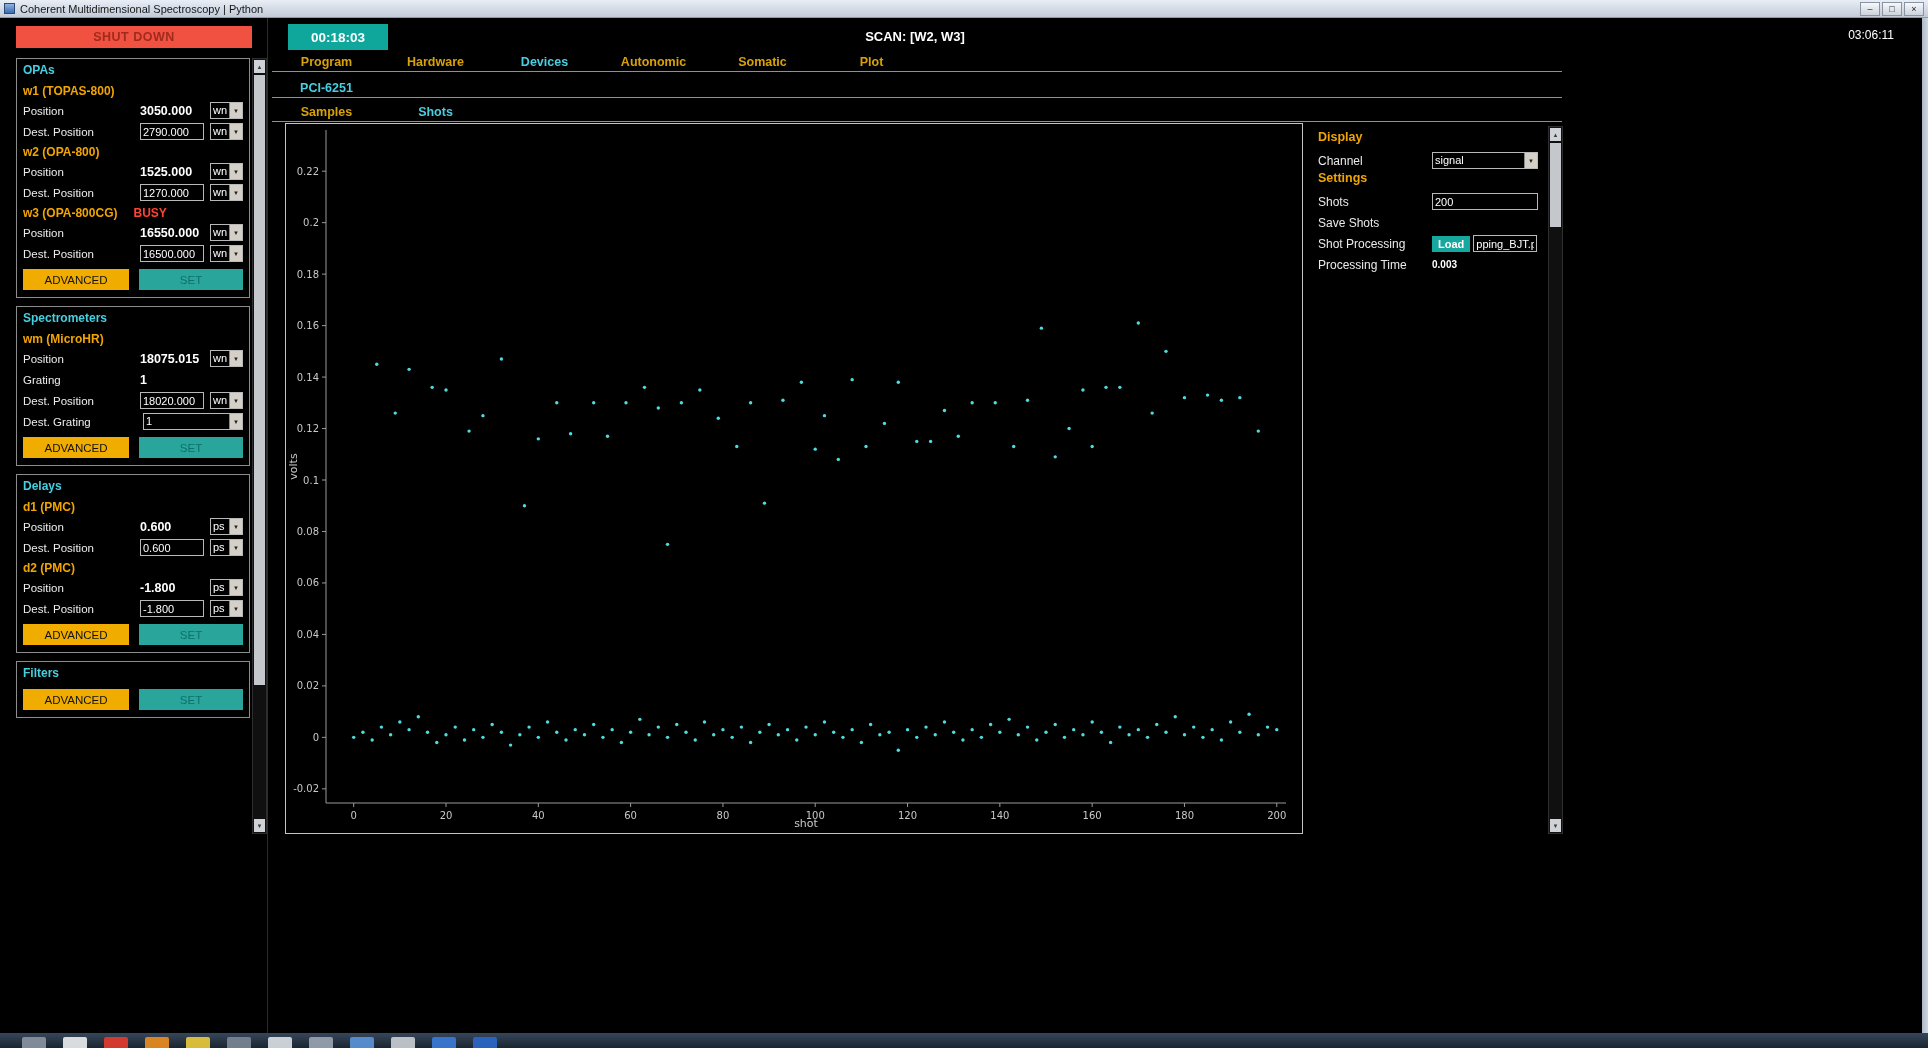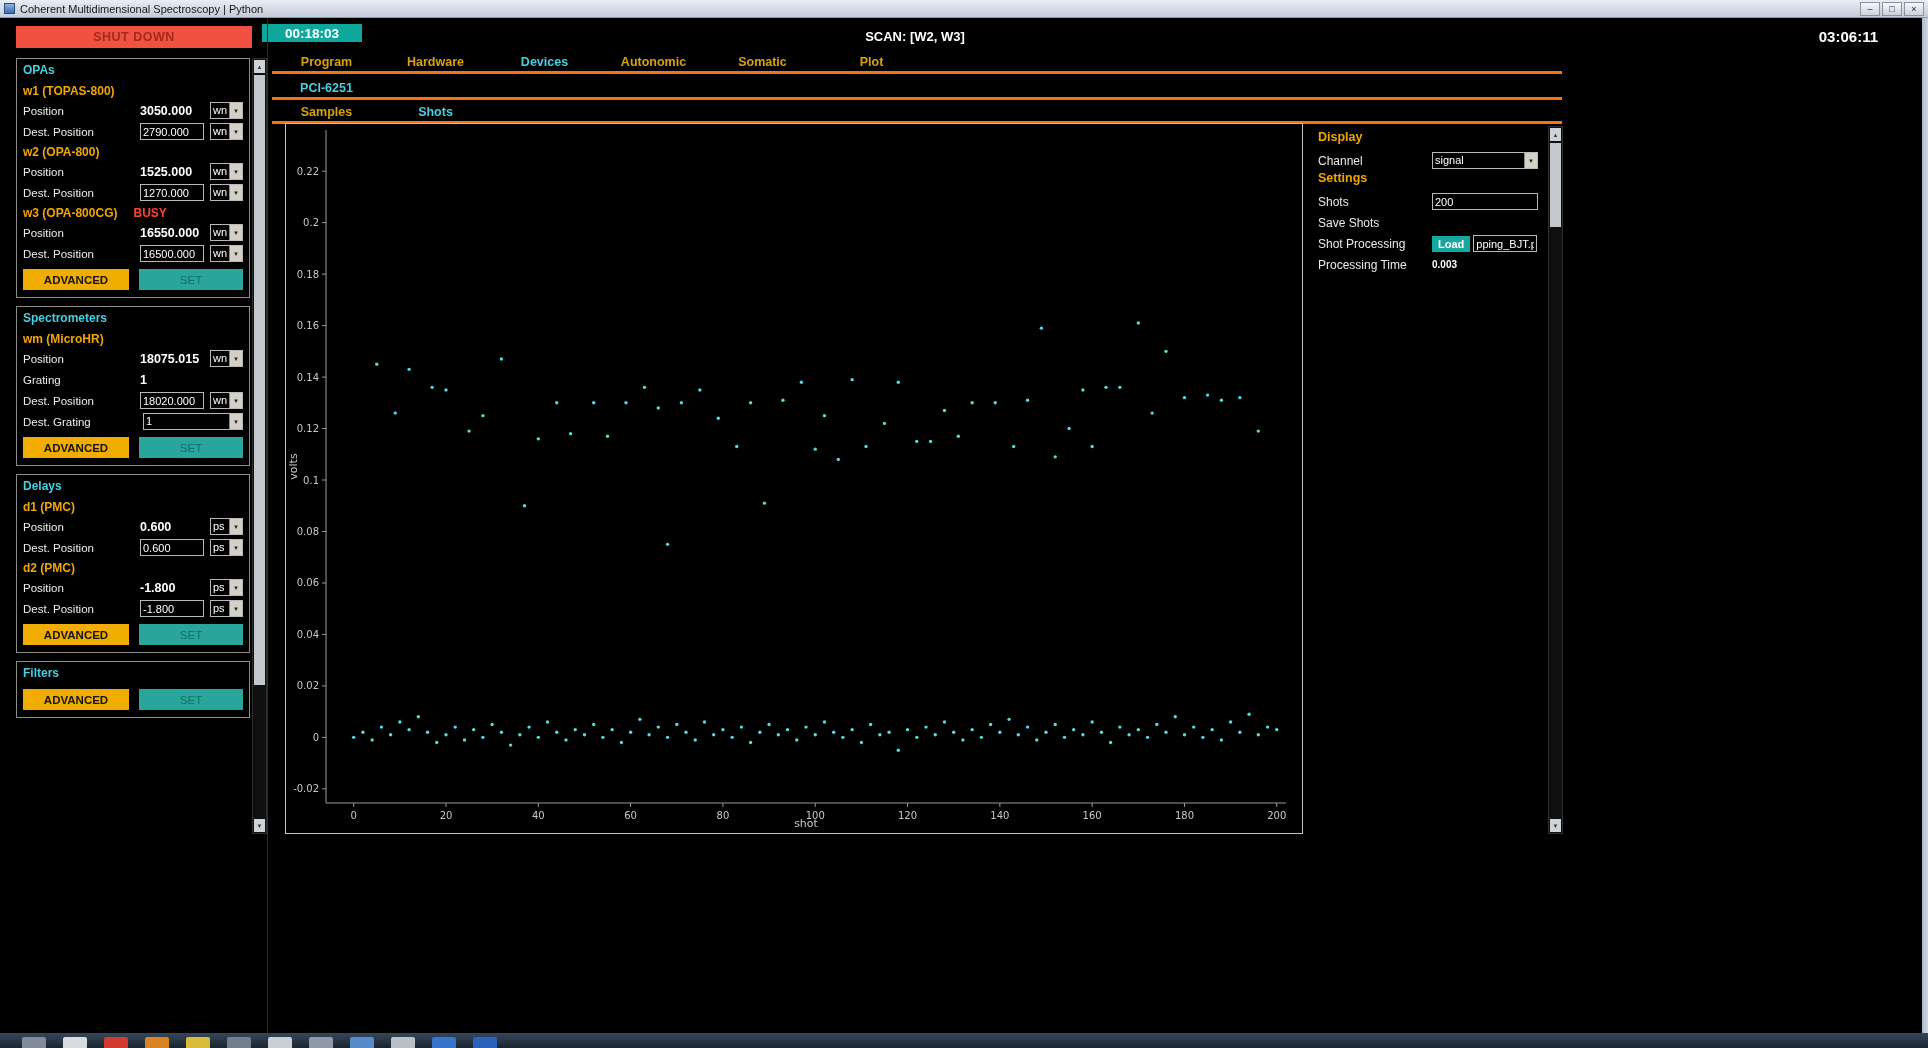--- a/index.html
+++ b/index.html
@@ -7,47 +7,47 @@
 
   
   .titlebar{position:absolute;left:0;top:0;width:1928px;height:18px;background:linear-gradient(#e9eef6,#c2cbd8);display:flex;align-items:center;gap:5px;padding:0 4px;color:#161616;font-size:11px;border-bottom:1px solid #8f99a8}
   .app-icon{width:11px;height:11px;background:linear-gradient(#8fb2e2,#3c6cae);border:1px solid #2a4a7a;flex:0 0 auto}
   .win-controls{margin-left:auto;display:flex;gap:2px}
   .win-btn{width:20px;height:14px;background:linear-gradient(#f6f8fb,#ccd3dd);border:1px solid #8a93a2;font-size:9px;line-height:12px;text-align:center;color:#222}
   .win-border-right{position:absolute;right:0;top:18px;width:6px;height:1015px;background:linear-gradient(90deg,#aeb8c6,#cfd7e2)}
 
   
   .shutdown{position:absolute;left:16px;top:26px;width:236px;height:22px;background:#f15140;color:#a12b1e;font-weight:bold;font-size:12.5px;display:flex;align-items:center;justify-content:center;letter-spacing:.5px}
-  .timer{position:absolute;left:262px;top:24px;width:100px;height:18px;background:#0fa69c;color:#fff;font-weight:bold;font-size:13.5px;display:flex;align-items:center;justify-content:center}
+  .timer{position:absolute;left:288px;top:24px;width:100px;height:26px;background:#0fa69c;color:#fff;font-weight:bold;font-size:13.5px;display:flex;align-items:center;justify-content:center}
   .scan-label{position:absolute;left:270px;top:29px;width:1290px;text-align:center;font-weight:bold;font-size:13px}
-  .clock{position:absolute;right:50px;top:28px;font-weight:bold;font-size:15px}
-
-  
-  .tabbar{position:absolute;left:272px;display:flex;border-bottom:3px solid #f97316;width:1290px}
+  .clock{position:absolute;right:34px;top:28px;font-weight:normal;font-size:12px}
+
+  
+  .tabbar{position:absolute;left:272px;display:flex;border-bottom:1px solid #f97316;width:1290px}
   .tab{width:109px;height:17px;line-height:17px;text-align:center;font-weight:bold;font-size:12.5px;color:#d8a206;white-space:nowrap}
   .tab.active{color:#49cde0}
   .main-tabs{top:54px}.device-tabs{top:80px}.sub-tabs{top:104px}
 
   
   .sidebar{position:absolute;left:16px;top:58px;width:234px}
   .panel{border:1px solid #8c8c8c;padding:4px 6px 7px;margin-bottom:8px;background:#000}
   .panel-title{color:#45cfe0;font-weight:bold;font-size:12px;height:18px}
   .hw-name{color:#f0a500;font-weight:bold;font-size:12px;height:19px;display:flex;align-items:center;gap:16px}
   .status{color:#ff4433}
   .row{display:flex;align-items:center;height:21px;gap:6px}
   .lbl{flex:1;font-size:11.5px;color:#ececec;white-space:nowrap}
   .val{width:64px;font-size:12.5px;font-weight:bold;white-space:nowrap;overflow:hidden}
   .inp{width:64px;height:17px;background:#000;border:1px solid #b8b8b8;color:#fff;font-size:11px;font-family:"Liberation Sans",sans-serif;padding:6px 2px}
   .combo{width:33px;height:17px;border:1px solid #b8b8b8;display:flex;align-items:stretch;background:#000;flex:0 0 auto}
   .combo .ct{flex:1;font-size:11px;padding:1px 2px;color:#fff;white-space:nowrap;overflow:hidden}
   .combo .cb{width:13px;background:#d4d0c8;color:#222;font-size:6px;display:flex;align-items:center;justify-content:center;border-left:1px solid #888}
   .combo.wide{width:100px}
   .combo-spacer{width:33px;flex:0 0 auto}
   .btn-row{display:flex;gap:10px;margin-top:5px;height:21px}
-  .btn-advanced{flex:1.02;background:#f0ad00;color:#131313;font-weight:bold;font-size:11.5px;display:flex;align-items:center;justify-content:center}
+  .btn-advanced{flex:1.02;background:#f0ad00;color:#131313;font-weight:normal;font-size:11.5px;display:flex;align-items:center;justify-content:center}
   .btn-set{flex:1;background:#2aa59c;color:#0d7268;font-weight:normal;font-size:11.5px;display:flex;align-items:center;justify-content:center}
   .splitter{position:absolute;left:267px;top:18px;width:1px;height:1015px;background:#2c2c2c}
 
   
   .plot-area{position:absolute;left:285px;top:123px;width:1018px;height:711px;border:1px solid #c4c4c4;background:#000}
   .plot-area svg{display:block;font-family:"DejaVu Sans",sans-serif}
 
   
   .settings{position:absolute;left:1318px;top:130px;width:228px;font-size:12px}
   .set-header{color:#f0a500;font-weight:bold;font-size:12.5px;height:20px}

